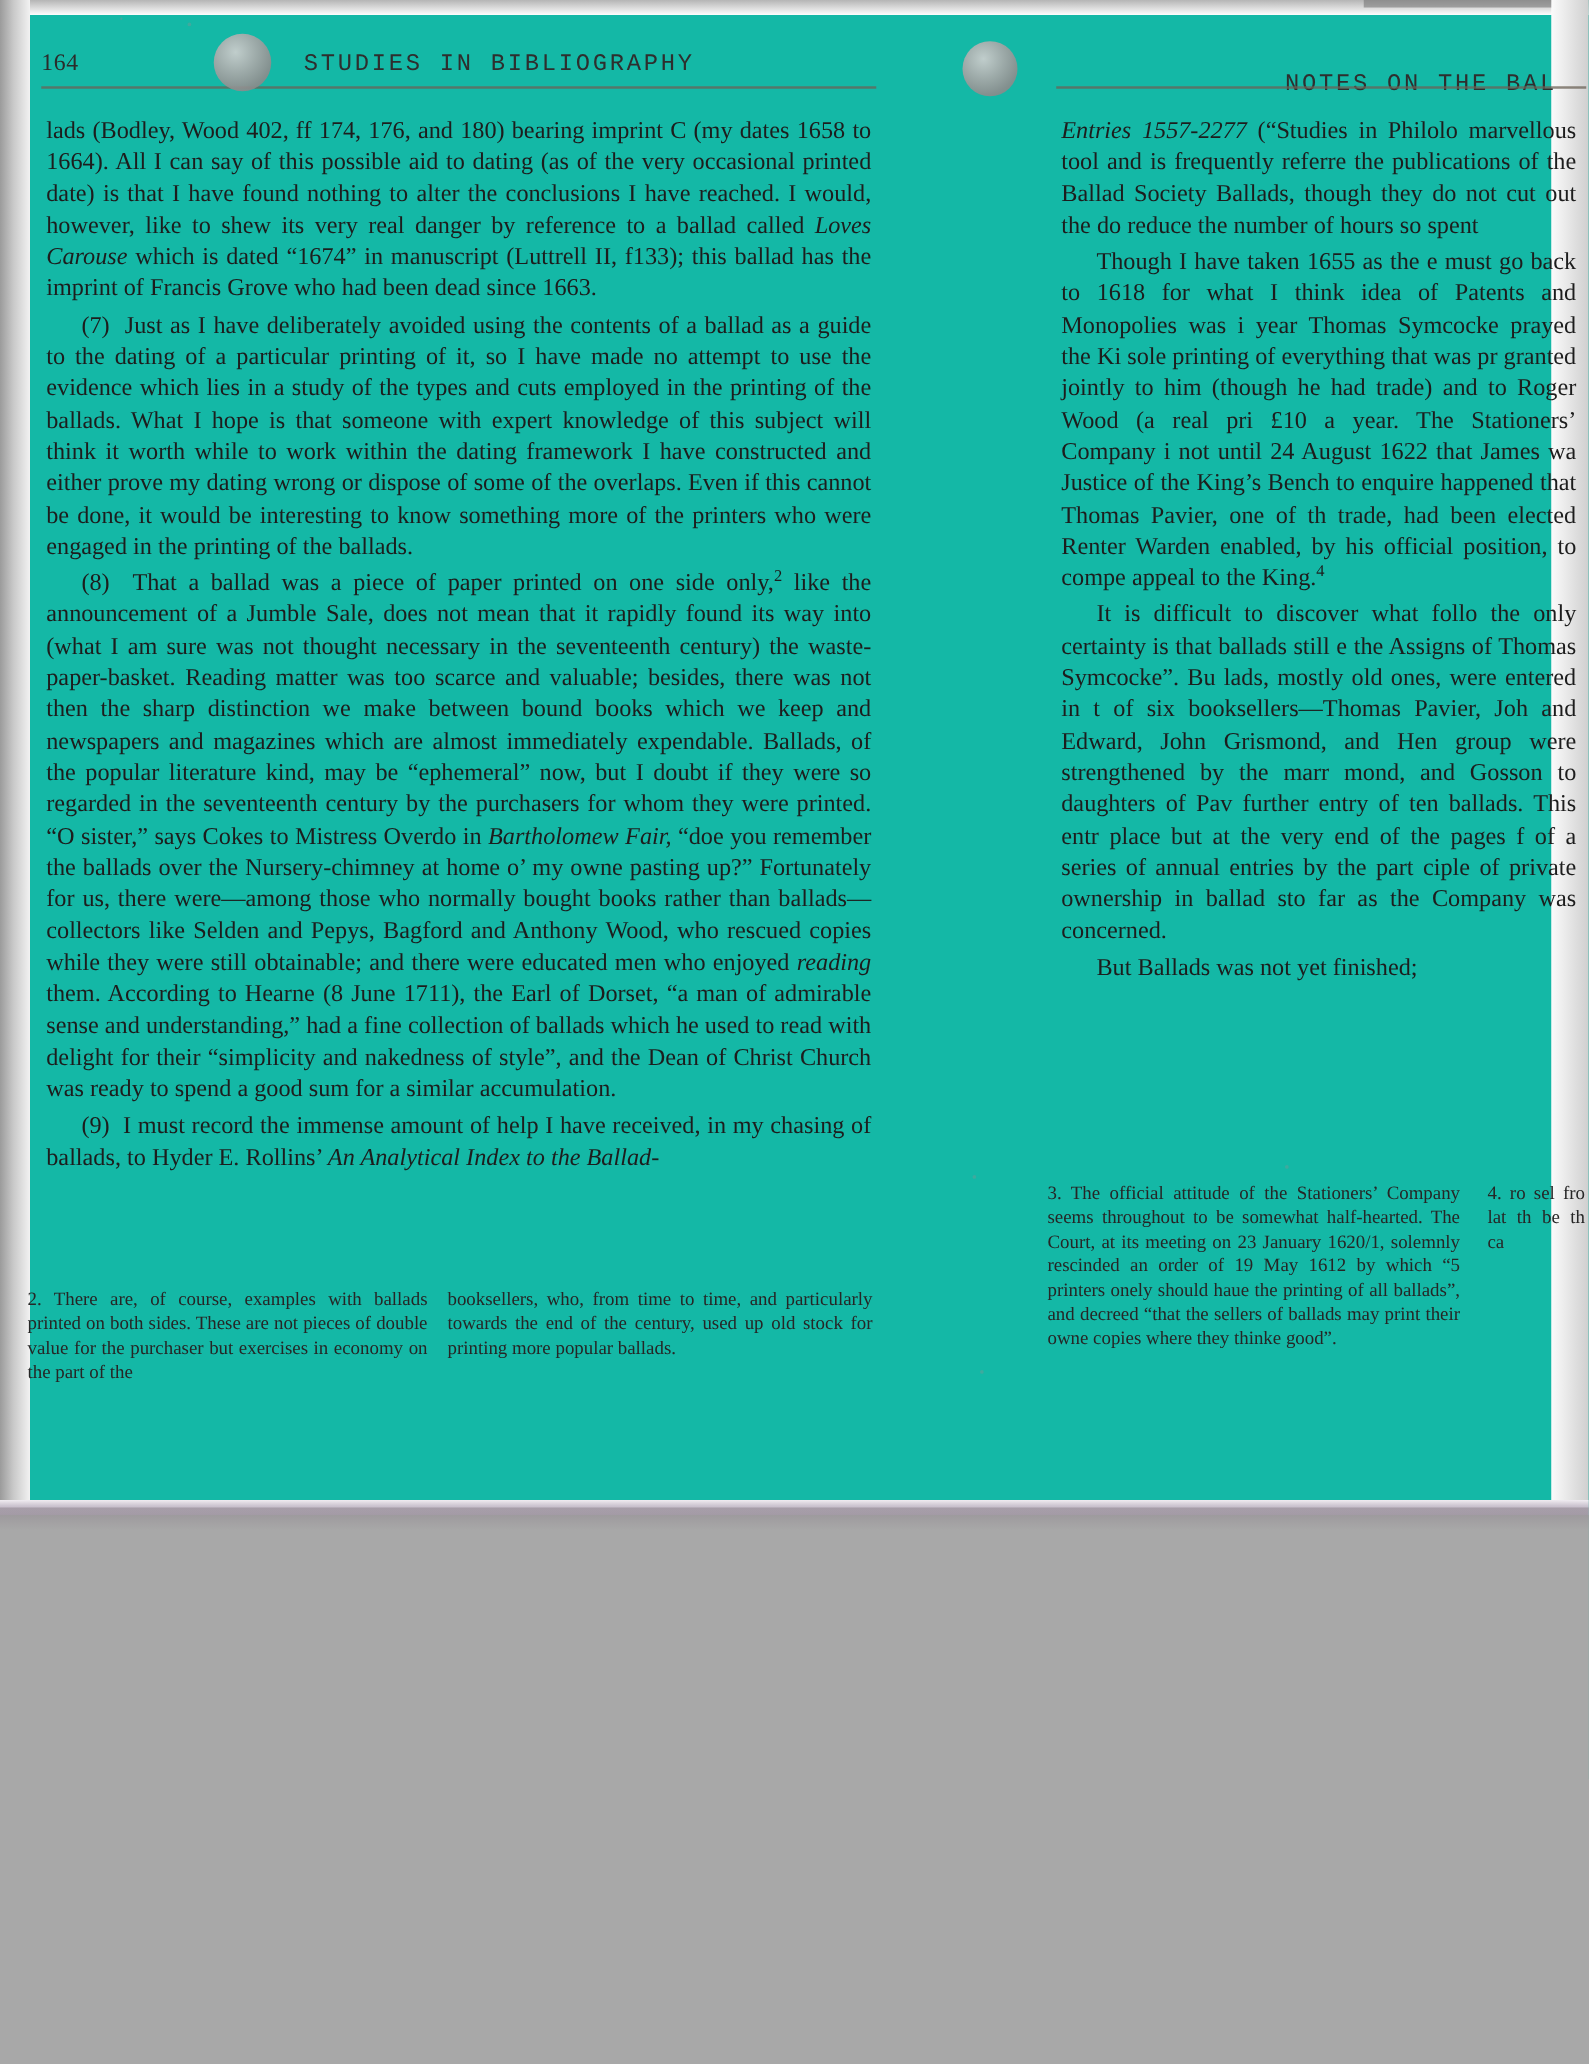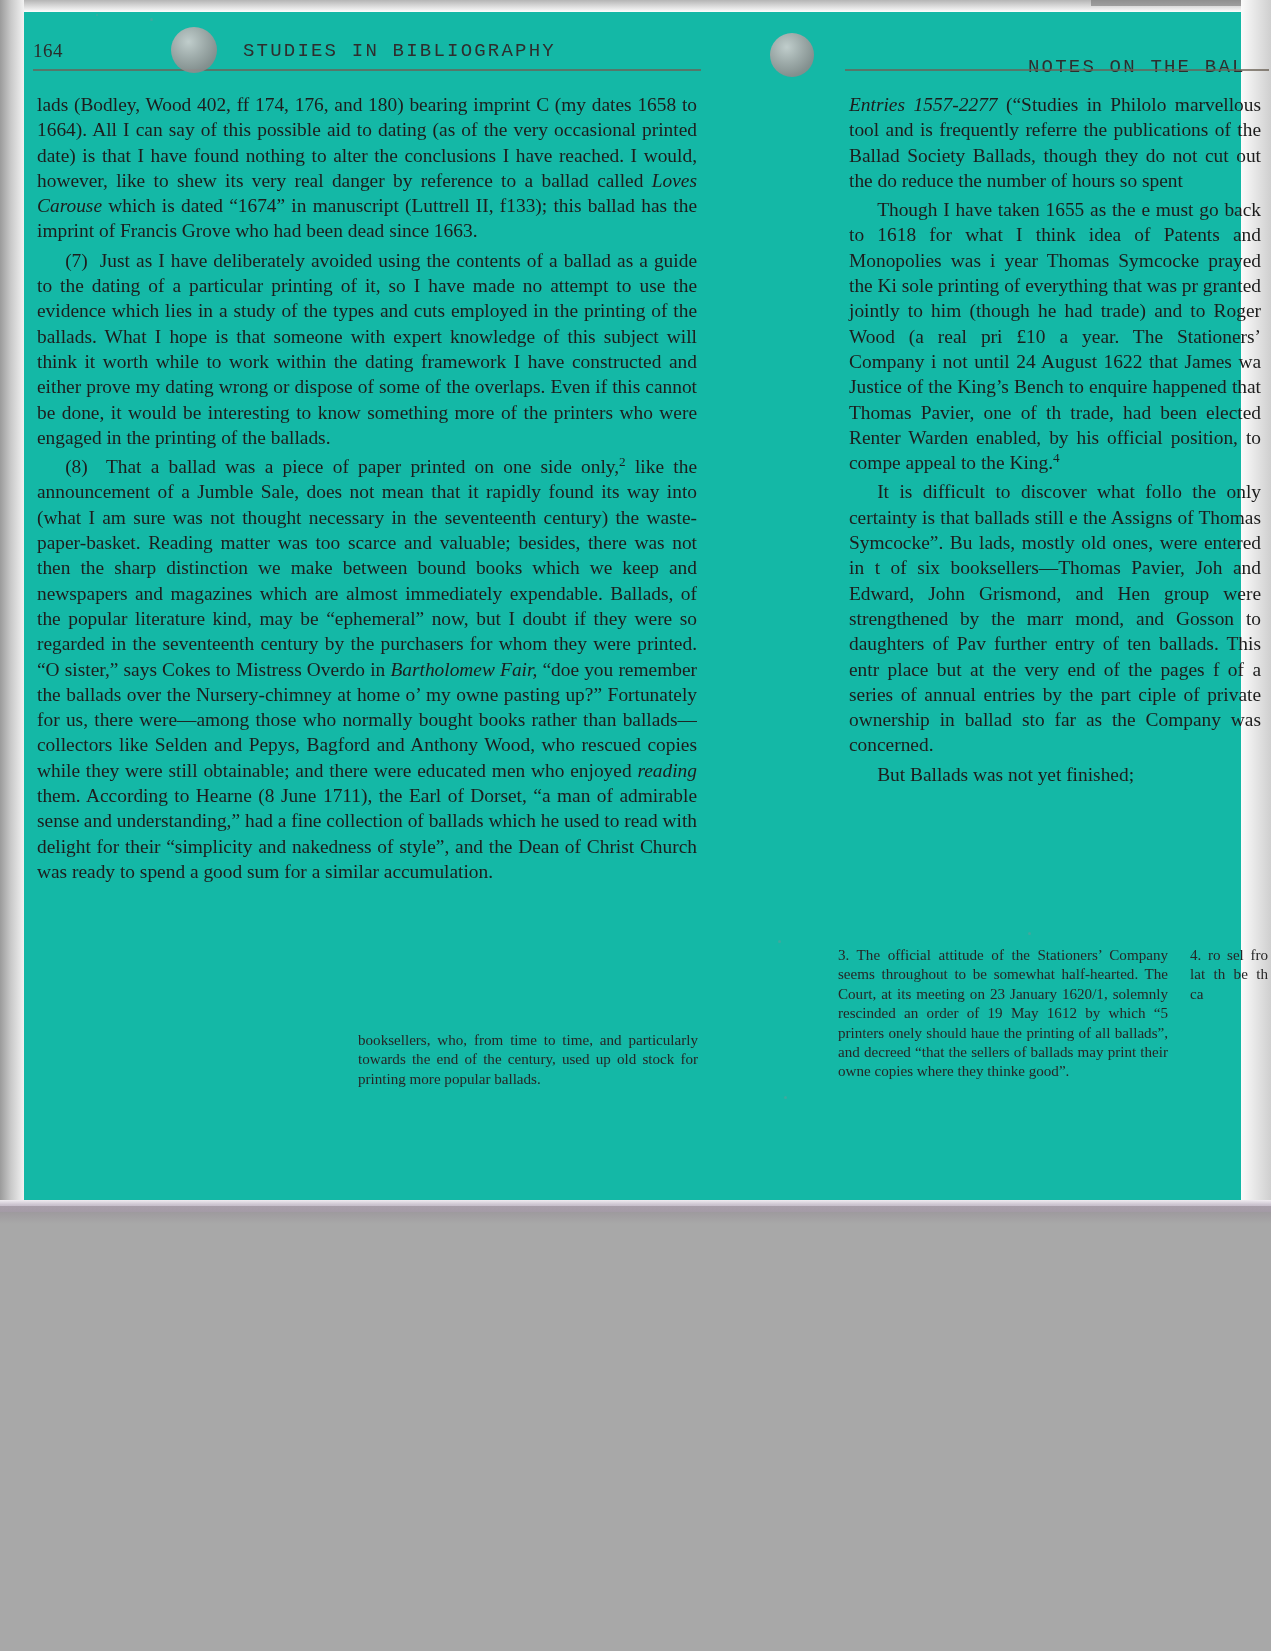--- a/index.html
+++ b/index.html
@@ -171,29 +171,33 @@
   <div class="head-rule" id="rule-left"></div>
   <div class="head-rule" id="rule-right"></div>
 
   <div class="blob" id="blob-left"></div>
   <div class="blob" id="blob-right"></div>
 
   <div class="col" id="col-left">
     <p class="noindent">lads (Bodley, Wood 402, ff 174, 176, and 180) bearing imprint C (my dates 1658 to 1664). All I can say of this possible aid to dating (as of the very occasional printed date) is that I have found nothing to alter the conclu­sions I have reached. I would, however, like to shew its very real danger by reference to a ballad called <span class="it">Loves Carouse</span> which is dated “1674” in manuscript (Luttrell II, f133); this ballad has the imprint of Francis Grove who had been dead since 1663.</p>
     <p>(7)&nbsp; Just as I have deliberately avoided using the contents of a ballad as a guide to the dating of a particular printing of it, so I have made no attempt to use the evidence which lies in a study of the types and cuts employed in the printing of the ballads. What I hope is that someone with expert knowledge of this subject will think it worth while to work within the dating framework I have constructed and either prove my dating wrong or dispose of some of the overlaps. Even if this cannot be done, it would be interesting to know something more of the printers who were engaged in the printing of the ballads.</p>
     <p>(8)&nbsp; That a ballad was a piece of paper printed on one side only,<sup>2</sup> like the announcement of a Jumble Sale, does not mean that it rapidly found its way into (what I am sure was not thought necessary in the seventeenth century) the waste-paper-basket. Reading matter was too scarce and valuable; besides, there was not then the sharp distinction we make between bound books which we keep and newspapers and magazines which are almost immediately expendable. Ballads, of the popular litera­ture kind, may be “ephemeral” now, but I doubt if they were so regarded in the seventeenth century by the purchasers for whom they were printed. “O sister,” says Cokes to Mistress Overdo in <span class="it">Bartholomew Fair,</span> “doe you remember the ballads over the Nursery-chimney at home o’ my owne pasting up?” Fortunately for us, there were—among those who normally bought books rather than ballads—collectors like Selden and Pepys, Bag­ford and Anthony Wood, who rescued copies while they were still obtainable; and there were educated men who enjoyed <span class="it">reading</span> them. According to Hearne (8 June 1711), the Earl of Dorset, “a man of admira­ble sense and understanding,” had a fine collection of ballads which he used to read with delight for their “simplicity and nakedness of style”, and the Dean of Christ Church was ready to spend a good sum for a similar accumulation.</p>
+    <p>(9)&nbsp; I must record the immense amount of help I have received, in my chasing of ballads, to Hyder E. Rollins’ <span class="it">An Analytical Index to the Ballad-</span></p>
   </div>
 
   <div class="col" id="col-right">
     <p class="noindent"><span class="it">Entries 1557-2277</span> (“Studies in Philolo marvellous tool and is frequently referre the publications of the Ballad Society Ballads, though they do not cut out the do reduce the number of hours so spent</p>
     <p>Though I have taken 1655 as the e must go back to 1618 for what I think idea of Patents and Monopolies was i year Thomas Symcocke prayed the Ki sole printing of everything that was pr granted jointly to him (though he had trade) and to Roger Wood (a real pri £10 a year. The Stationers’ Company i not until 24 August 1622 that James wa Justice of the King’s Bench to enquire happened that Thomas Pavier, one of th trade, had been elected Renter Warden enabled, by his official position, to compe appeal to the King.<sup>4</sup></p>
     <p>It is difficult to discover what follo the only certainty is that ballads still e the Assigns of Thomas Symcocke”. Bu lads, mostly old ones, were entered in t of six booksellers—Thomas Pavier, Joh and Edward, John Grismond, and Hen group were strengthened by the marr mond, and Gosson to daughters of Pav further entry of ten ballads. This entr place but at the very end of the pages f of a series of annual entries by the part ciple of private ownership in ballad sto far as the Company was concerned.</p>
     <p>But Ballads was not yet finished;</p>
   </div>
 
+  <div class="fn" id="fn-left-a">
+    <p>2.  There are, of course, examples with ballads printed on both sides. These are not pieces of double value for the purchaser but exercises in economy on the part of the</p>
+  </div>
   <div class="fn" id="fn-left-b">
     <p>booksellers, who, from time to time, and particularly towards the end of the century, used up old stock for printing more popular ballads.</p>
   </div>
   <div class="fn" id="fn-right-a">
     <p>3.  The official attitude of the Stationers’ Company seems throughout to be somewhat half-hearted. The Court, at its meeting on 23 January 1620/1, solemnly rescinded an order of 19 May 1612 by which “5 printers onely should haue the printing of all ballads”, and decreed “that the sellers of ballads may print their owne copies where they thinke good”.</p>
   </div>
   <div class="fn" id="fn-right-b">
     <p>4. ro sel fro lat th be th ca</p>
   </div>
 

